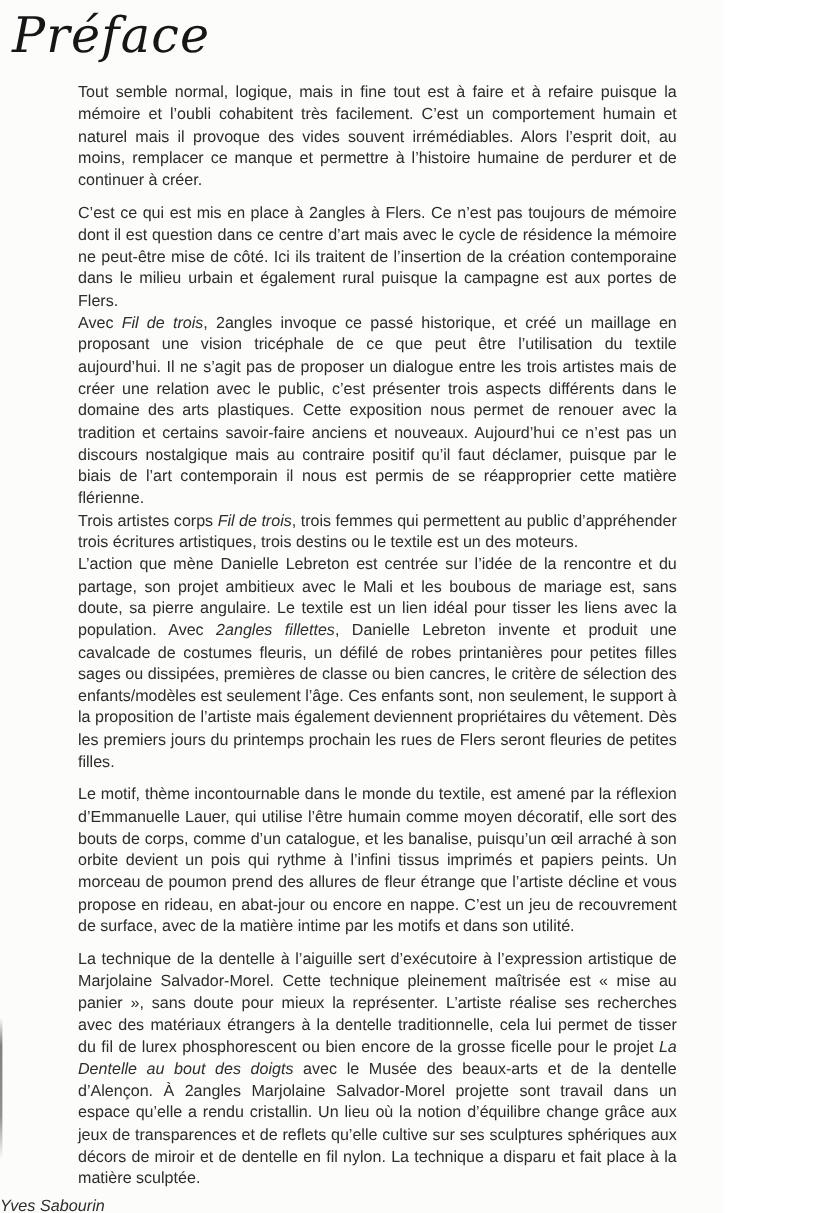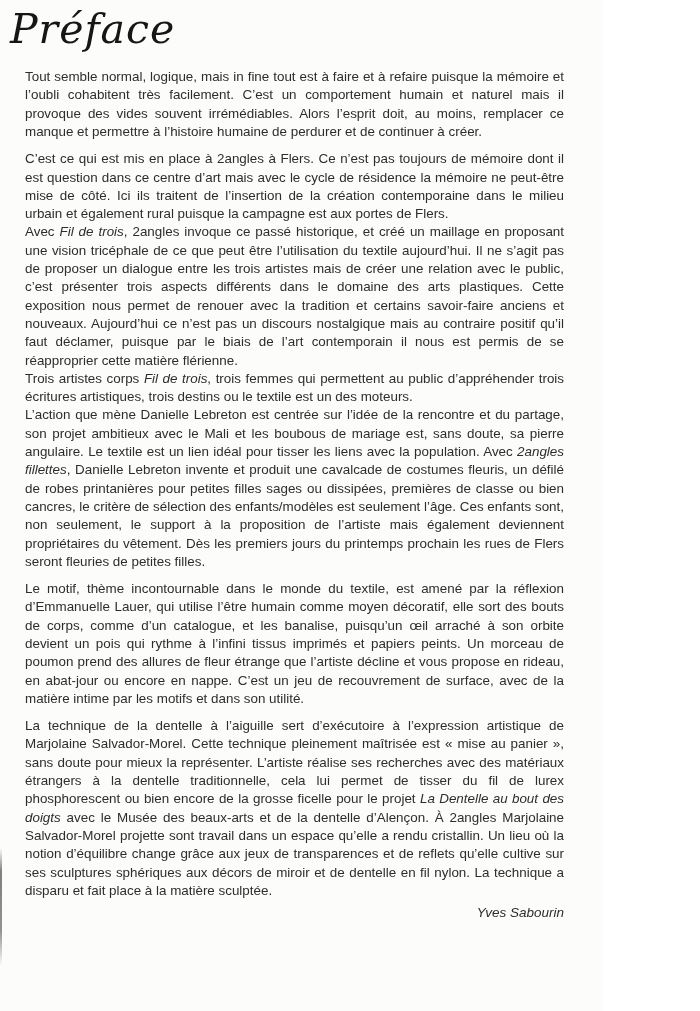--- a/index.html
+++ b/index.html
@@ -20,34 +20,33 @@
     font-style: italic;
     font-weight: 500;
     font-size: 41px;
     line-height: 1.1;
     letter-spacing: 1px;
     color: #161616;
     margin: 0;
     padding: 7px 0 0 10px;
   }
   .body-text {
-    margin: 16px 39px 0 25px;
+    margin: 16px 39px 0 65px;
     color: #2d2d2d;
     font-size: 13.4px;
     line-height: 18.3px;
     text-align: justify;
     hyphens: auto;
     -webkit-hyphens: auto;
   }
   .para { margin: 0; }
   .para.gap { margin-top: 9px; }
   .para i { font-style: italic; }
   .signature {
     margin: 5px 39px 0 0;
-    text-align: right;
     font-style: italic;
     font-size: 13.5px;
     color: #2d2d2d;
   }
   .scan-edge {
     position: absolute;
     left: 0;
     top: 848px;
     width: 2px;
     height: 118px;

